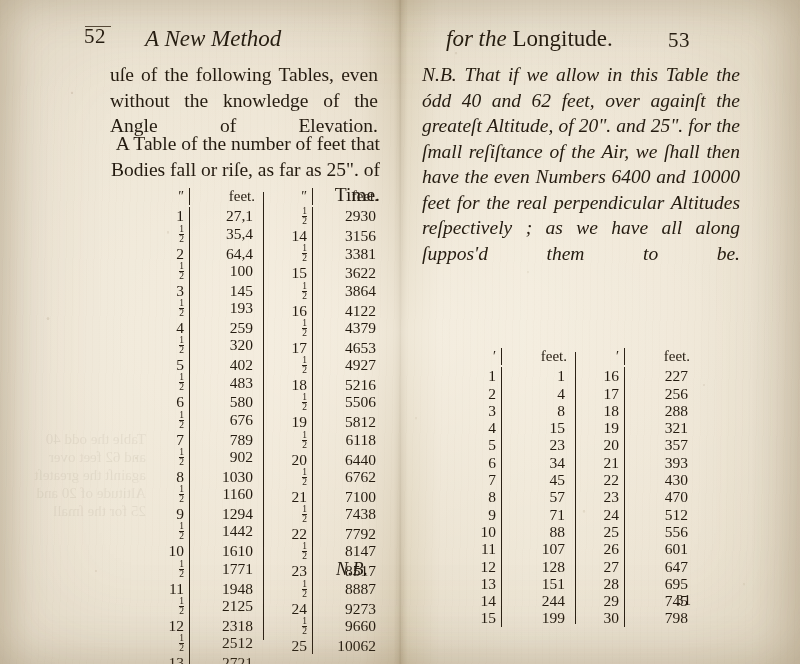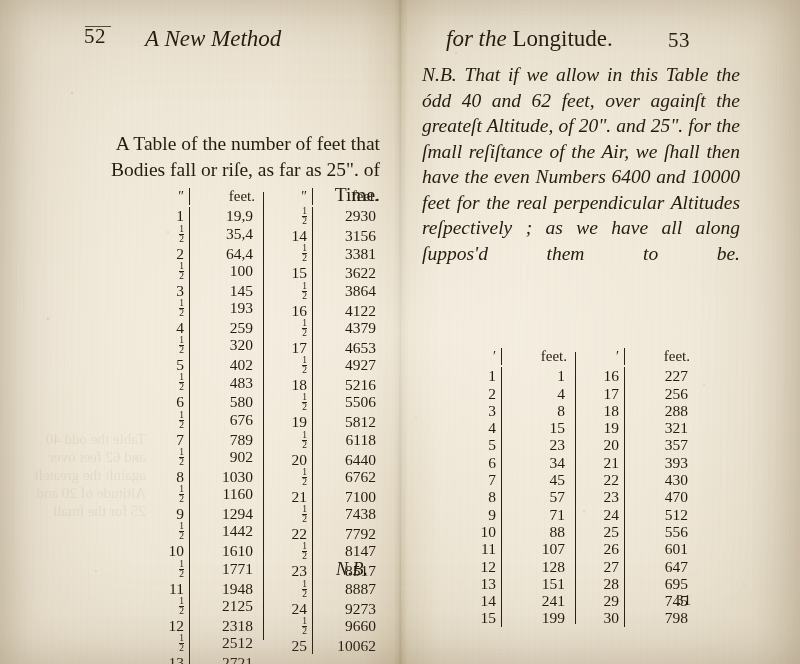--- a/index.html
+++ b/index.html
@@ -107,37 +107,38 @@
 
   <div class="page left">
 
     <div class="head" style="top:26px;left:0;">
       <div class="folio ink" style="position:absolute;left:84px;top:0;">
         <span class="bar"></span><span>52</span>
       </div>
       <div class="headtitle ink" style="position:absolute;left:145px;top:0;">A New Method</div>
     </div>
 
+    <div class="bodytext just" style="position:absolute;left:110px;top:62px;width:268px;">uſe of the following Tables, even without the knowledge of the Angle of Elevation.</div>
 
     <div class="bodytext nojust" style="position:absolute;left:88px;top:131px;width:292px;">A Table of the number of feet that Bodies fall or riſe, as far as 25". of Time.</div>
 
     <div class="tbl" style="left:150px;top:188px;">
       <div style="display:flex;">
 
         <div>
           <div class="tblhead hd">
             <div class="hdsym">″</div>
             <div class="rule"></div>
             <div class="hdfeet">feet.</div>
           </div>
           <div id="L1">
               <div class="tblrow">
                 <div class="cNum">1</div>
                 <div class="rule"></div>
-                <div class="cVal">19,9</div>
+                <div class="cVal">27,1</div>
               </div>
               <div class="tblrow">
                 <div class="cNum"><span class="frac"><i>1</i><i class="b">2</i></span></div>
                 <div class="rule"></div>
                 <div class="cVal">35,4</div>
               </div>
               <div class="tblrow">
                 <div class="cNum">2</div>
                 <div class="rule"></div>
                 <div class="cVal">64,4</div>
@@ -479,21 +480,21 @@
                 <div class="cVal">128</div>
               </div>
               <div class="tblrow">
                 <div class="cNum">13</div>
                 <div class="rule"></div>
                 <div class="cVal">151</div>
               </div>
               <div class="tblrow">
                 <div class="cNum">14</div>
                 <div class="rule"></div>
-                <div class="cVal">241</div>
+                <div class="cVal">244</div>
               </div>
               <div class="tblrow">
                 <div class="cNum">15</div>
                 <div class="rule"></div>
                 <div class="cVal">199</div>
               </div>
             </div>
         </div>
 
         <div class="dblrule" style="height:272px;margin-top:4px;"></div>

